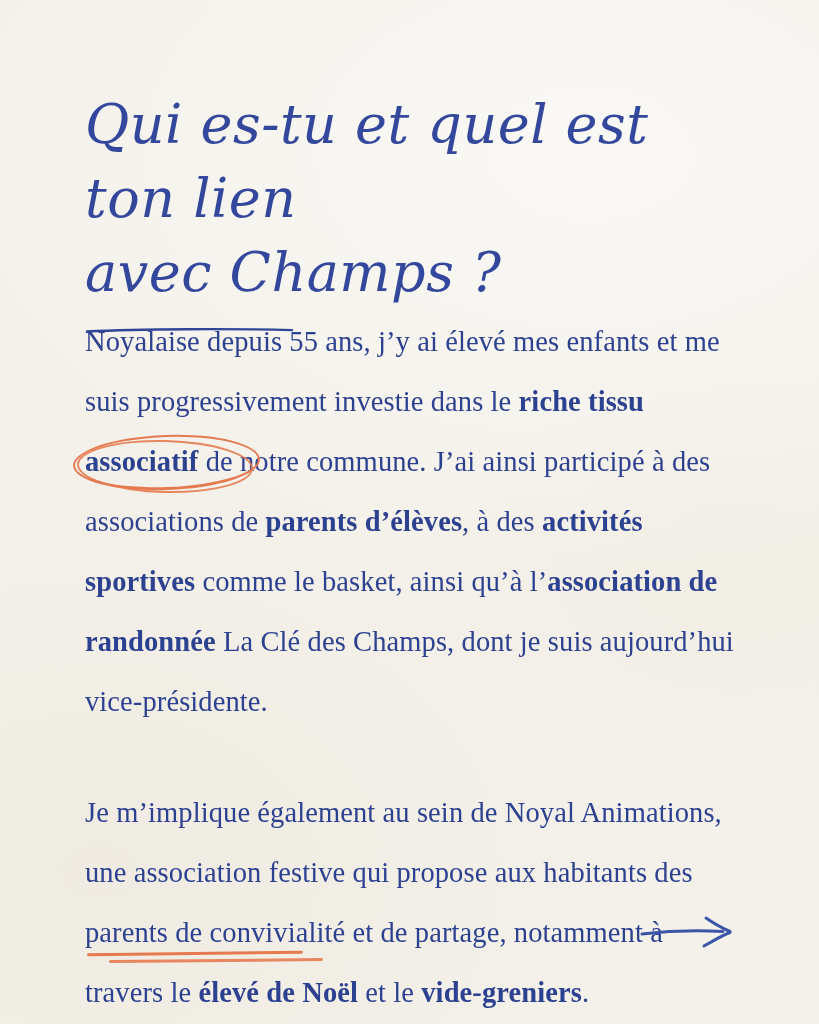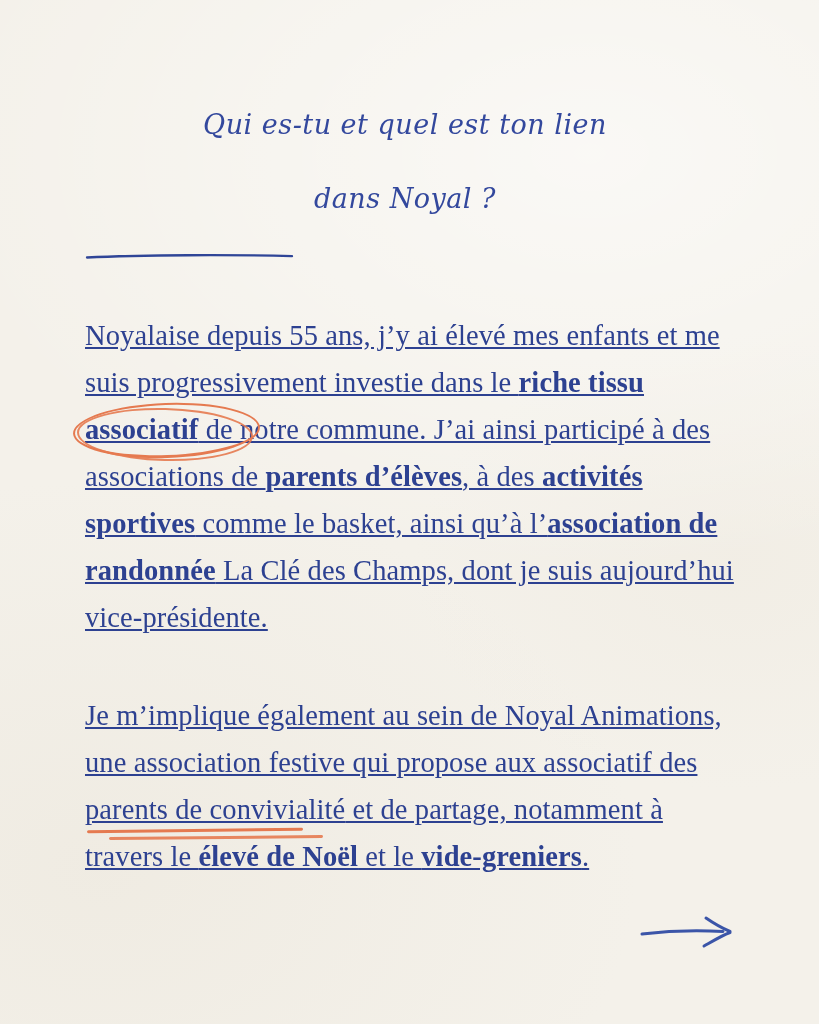--- a/index.html
+++ b/index.html
@@ -29,46 +29,44 @@
     position: absolute;
     left: 85px;
     top: 88px;
     width: 640px;
   }
 
   h1.script-title {
     font-family: "DejaVu Serif", serif;
     font-style: italic;
     font-weight: 400;
-    font-size: 27px;
+    font-size: 54px;
     line-height: 74px;
     color: #33489d;
     letter-spacing: 0.5px;
-    text-align: center;
   }
 
   .heading-underline {
     margin-top: 16px;
     display: block;
   }
 
   
   .body-text {
     position: absolute;
     left: 85px;
     top: 312px;
     width: 662px;
   }
 
   p.para {
     font-size: 28.5px;
-    line-height: 47px;
+    line-height: 60px;
     color: #2d4191;
     letter-spacing: 0.1px;
-    text-decoration: underline;
   }
 
   p.para + p.para { margin-top: 51px; }
 
   .bold { font-weight: 700; }
 
   
   .circle {
     position: relative;
     white-space: nowrap;
@@ -131,30 +129,30 @@
   }
 </style>
 </head>
 <body>
 
 <div class="page">
 
   <div class="heading-block">
     <h1 class="script-title">
       <span>Qui es-tu et quel est ton lien</span><br>
-      <span>dans Noyal ?</span>
+      <span>avec Champs ?</span>
     </h1>
     <svg class="heading-underline" width="210" height="8" viewBox="0 0 210 8" aria-hidden="true">
       <path d="M2 5.5 C 55 2.8, 150 2.6, 207 4.2" stroke="#2f4597" stroke-width="2.3" fill="none" stroke-linecap="round"></path>
     </svg>
   </div>
 
   <div class="body-text">
     <p class="para"><span>Noyalaise depuis 55 ans, j’y ai élevé mes enfants et me suis progressivement investie dans le </span><span class="bold">riche tissu </span><span class="bold circle">associatif</span><span> de notre commune. J’ai ainsi participé à des associations de </span><span class="bold">parents d’élèves</span><span>, à des </span><span class="bold">activités sportives</span><span> comme le basket, ainsi qu’à l’</span><span class="bold">association de randonnée</span><span> La Clé des Champs, dont je suis aujourd’hui vice-présidente.</span></p>
-    <p class="para"><span>Je m’implique également au sein de Noyal Animations, une association festive qui propose aux associatif des </span><span class="orange-underline">parents de convivialité</span><span> et de partage, notamment à travers le </span><span class="bold">élevé de Noël</span><span> et le </span><span class="bold">vide-greniers</span><span>.</span></p>
+    <p class="para"><span>Je m’implique également au sein de Noyal Animations, une association festive qui propose aux habitants des </span><span class="orange-underline">parents de convivialité</span><span> et de partage, notamment à travers le </span><span class="bold">élevé de Noël</span><span> et le </span><span class="bold">vide-greniers</span><span>.</span></p>
   </div>
 
   <svg class="next-arrow" viewBox="0 0 100 42" aria-hidden="true">
     <path d="M3 24 C 28 21, 56 20, 84 21.5" stroke="#3b55a8" stroke-width="3" fill="none" stroke-linecap="round"></path>
     <path d="M67 8 C 75 13.5, 84 18.5, 91 21.5" stroke="#3b55a8" stroke-width="3" fill="none" stroke-linecap="round"></path>
     <path d="M65 36 C 73 31.5, 83 25.5, 91 22.5" stroke="#3b55a8" stroke-width="3" fill="none" stroke-linecap="round"></path>
   </svg>
 
 </div>
 

